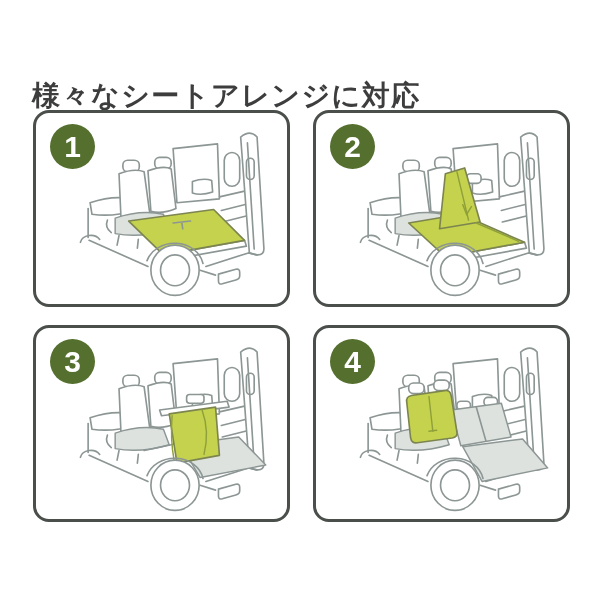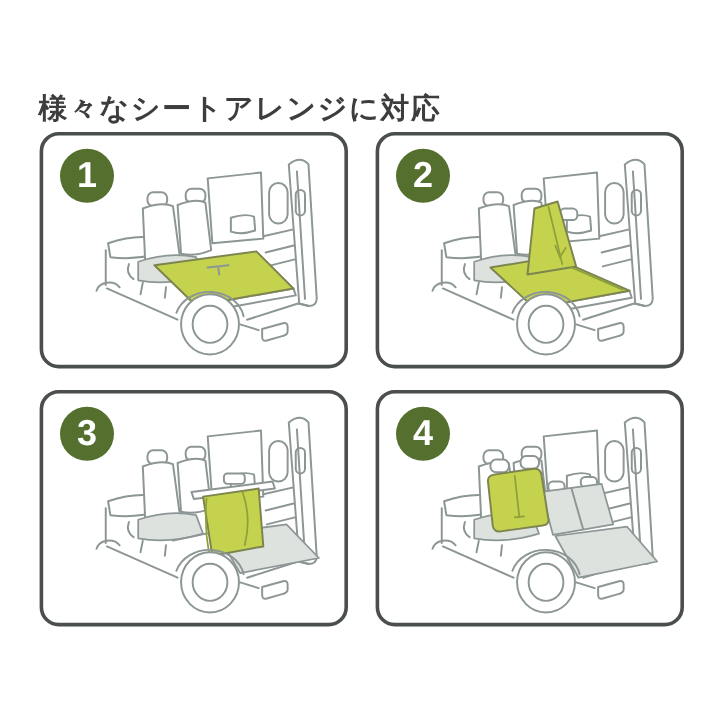--- a/index.html
+++ b/index.html
@@ -11,21 +11,21 @@
     --panel-border:#4a4f4b;
     --title-color:#3d3d3d;
   }
   html,body{margin:0;padding:0;}
   body{
     width:600px;height:600px;background:#ffffff;position:relative;
     font-family:"Liberation Sans","DejaVu Sans",sans-serif;overflow:hidden;
   }
   .title{
     position:absolute;left:32px;top:58px;
-    font-size:24px;font-weight:700;letter-spacing:1.5px;
+    font-size:28px;font-weight:700;letter-spacing:1.5px;
     color:var(--title-color);white-space:nowrap;
   }
   .grid{
     position:absolute;left:33px;top:110px;
     display:grid;grid-template-columns:257px 257px;grid-template-rows:197px 197px;
     column-gap:23px;row-gap:18px;
   }
   .panel{
     position:relative;box-sizing:border-box;background:#fff;
     border:3px solid var(--panel-border);border-radius:16px;overflow:hidden;

